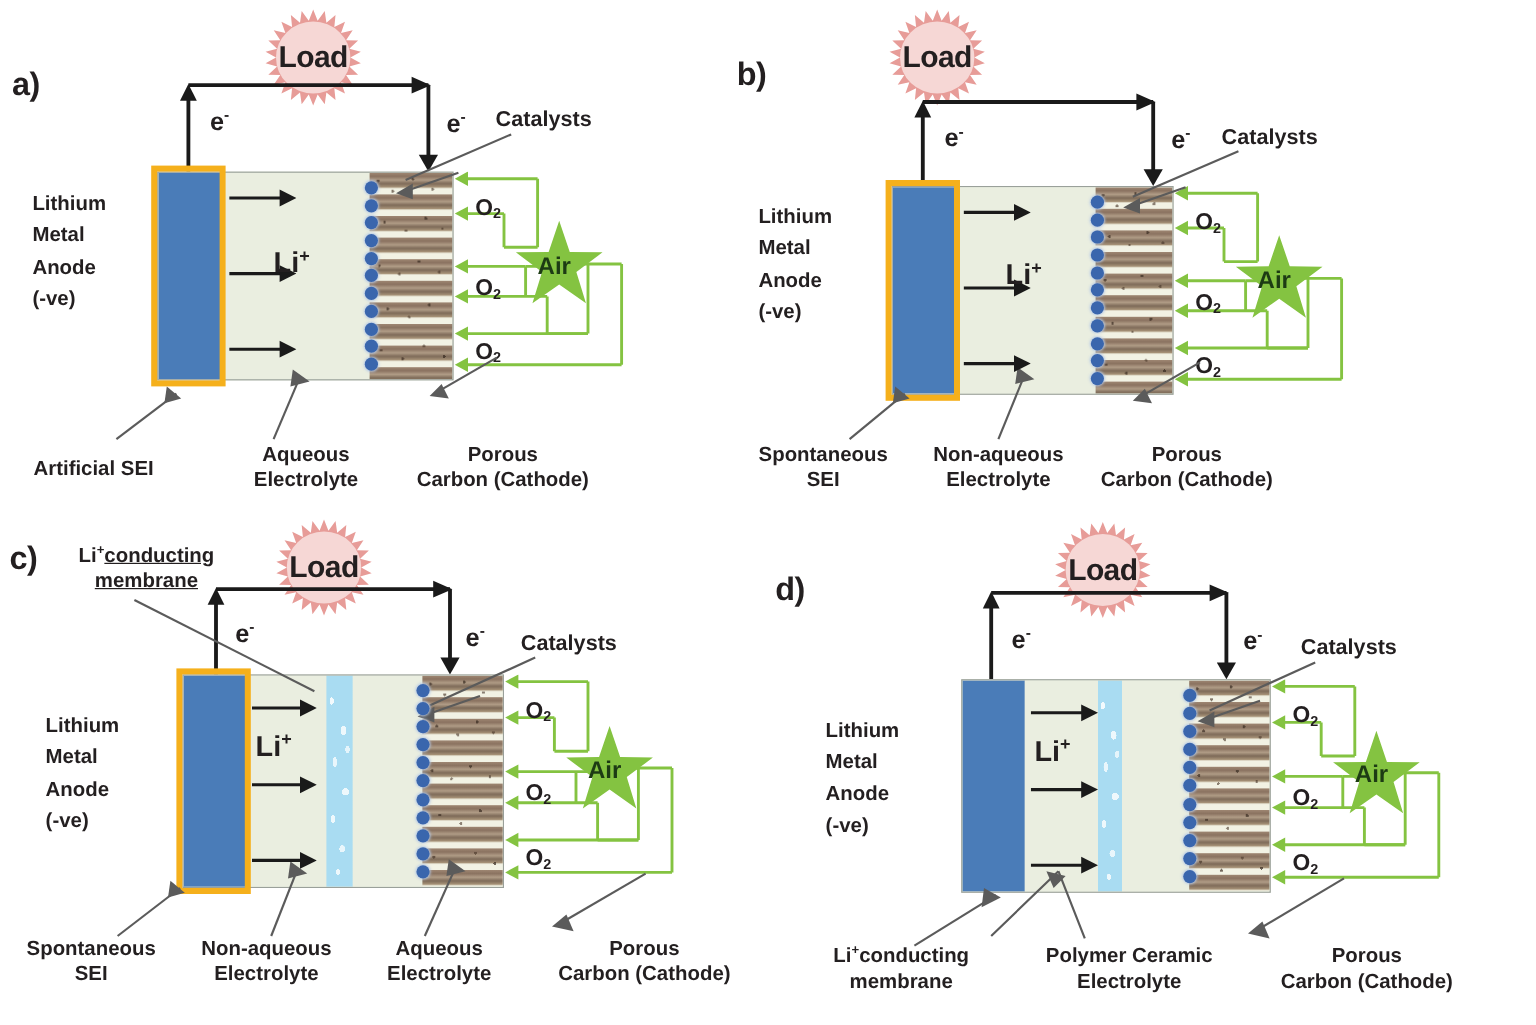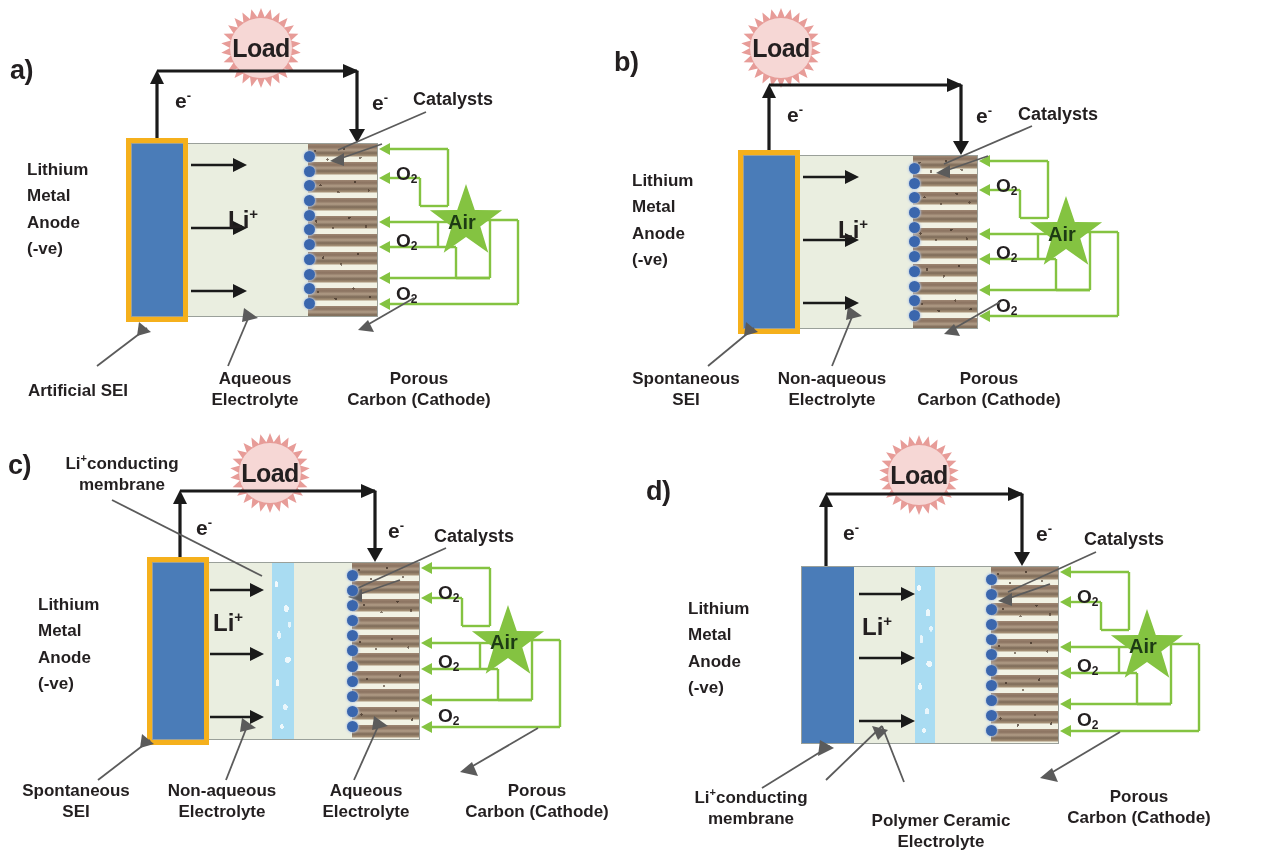--- a/index.html
+++ b/index.html
@@ -499,21 +499,21 @@
       <div class="leader" style="left: 340px; top: 576px;">
         <svg width="70" height="30" viewBox="0 0 70 30">
           <path d="M 60 4 L 14 20" stroke="#5b5b5b" stroke-width="1.8" fill="none" stroke-linejoin="miter"></path>
           <polygon points="22,13 22,26 8,21" fill="#5b5b5b"></polygon>
         </svg>
       </div>
       <div class="anno" style="left: 38px; top: 592px; line-height: 1.55;">Lithium
 Metal
 Anode
 (-ve)</div>
-      <div class="anno ctr" style="left: 36px; top: 452px; width: 172px;"><span>Li</span><sup>+</sup><span style="white-space: pre-line;">conducting
+      <div class="anno ctr" style="left: 36px; top: 452px; width: 172px;"><span>Li</span><sup>+</sup><span style="white-space: pre-line; text-decoration: underline;">conducting
 membrane</span></div>
       <div class="leader" style="left: 112px; top: 500px;">
         <svg width="152" height="78" viewBox="0 0 152 78">
           <path d="M 0 0 L 150 76" stroke="#5b5b5b" stroke-width="1.8" fill="none" stroke-linejoin="miter"></path>
         </svg>
       </div>
       <div class="anno ctr" style="left: 6px; top: 780px; width: 140px;">Spontaneous
 SEI</div>
       <div class="leader" style="left: 96px; top: 730px;">
         <svg width="62" height="50" viewBox="0 0 62 50">
@@ -646,21 +646,21 @@
 Anode
 (-ve)</div>
       <div class="anno ctr" style="left: 662px; top: 786px; width: 178px;"><span>Li</span><sup>+</sup><span style="white-space: pre-line;">conducting
 membrane</span></div>
       <div class="leader" style="left: 760px; top: 736px;">
         <svg width="80" height="52" viewBox="0 0 80 52">
           <path d="M 2 52 L 70 10" stroke="#5b5b5b" stroke-width="1.8" fill="none" stroke-linejoin="miter"></path>
           <polygon points="60,4 74,12 58,20" fill="#5b5b5b"></polygon>
         </svg>
       </div>
-      <div class="anno ctr" style="left: 856px; top: 810px; width: 170px;">Polymer Ceramic
+      <div class="anno ctr" style="left: 856px; top: 786px; width: 170px;">Polymer Ceramic
 Electrolyte</div>
       <div class="leader" style="left: 826px; top: 724px;">
         <svg width="86" height="62" viewBox="0 0 86 62">
           <path d="M 0 56 L 56 2 M 56 2 L 78 58" stroke="#5b5b5b" stroke-width="1.8" fill="none" stroke-linejoin="miter"></path>
           <polygon points="46,2 62,6 52,16" fill="#5b5b5b"></polygon>
         </svg>
       </div>
       <div class="anno ctr" style="left: 1050px; top: 786px; width: 178px;">Porous
 Carbon (Cathode)</div>
       <div class="leader" style="left: 1030px; top: 730px;">

